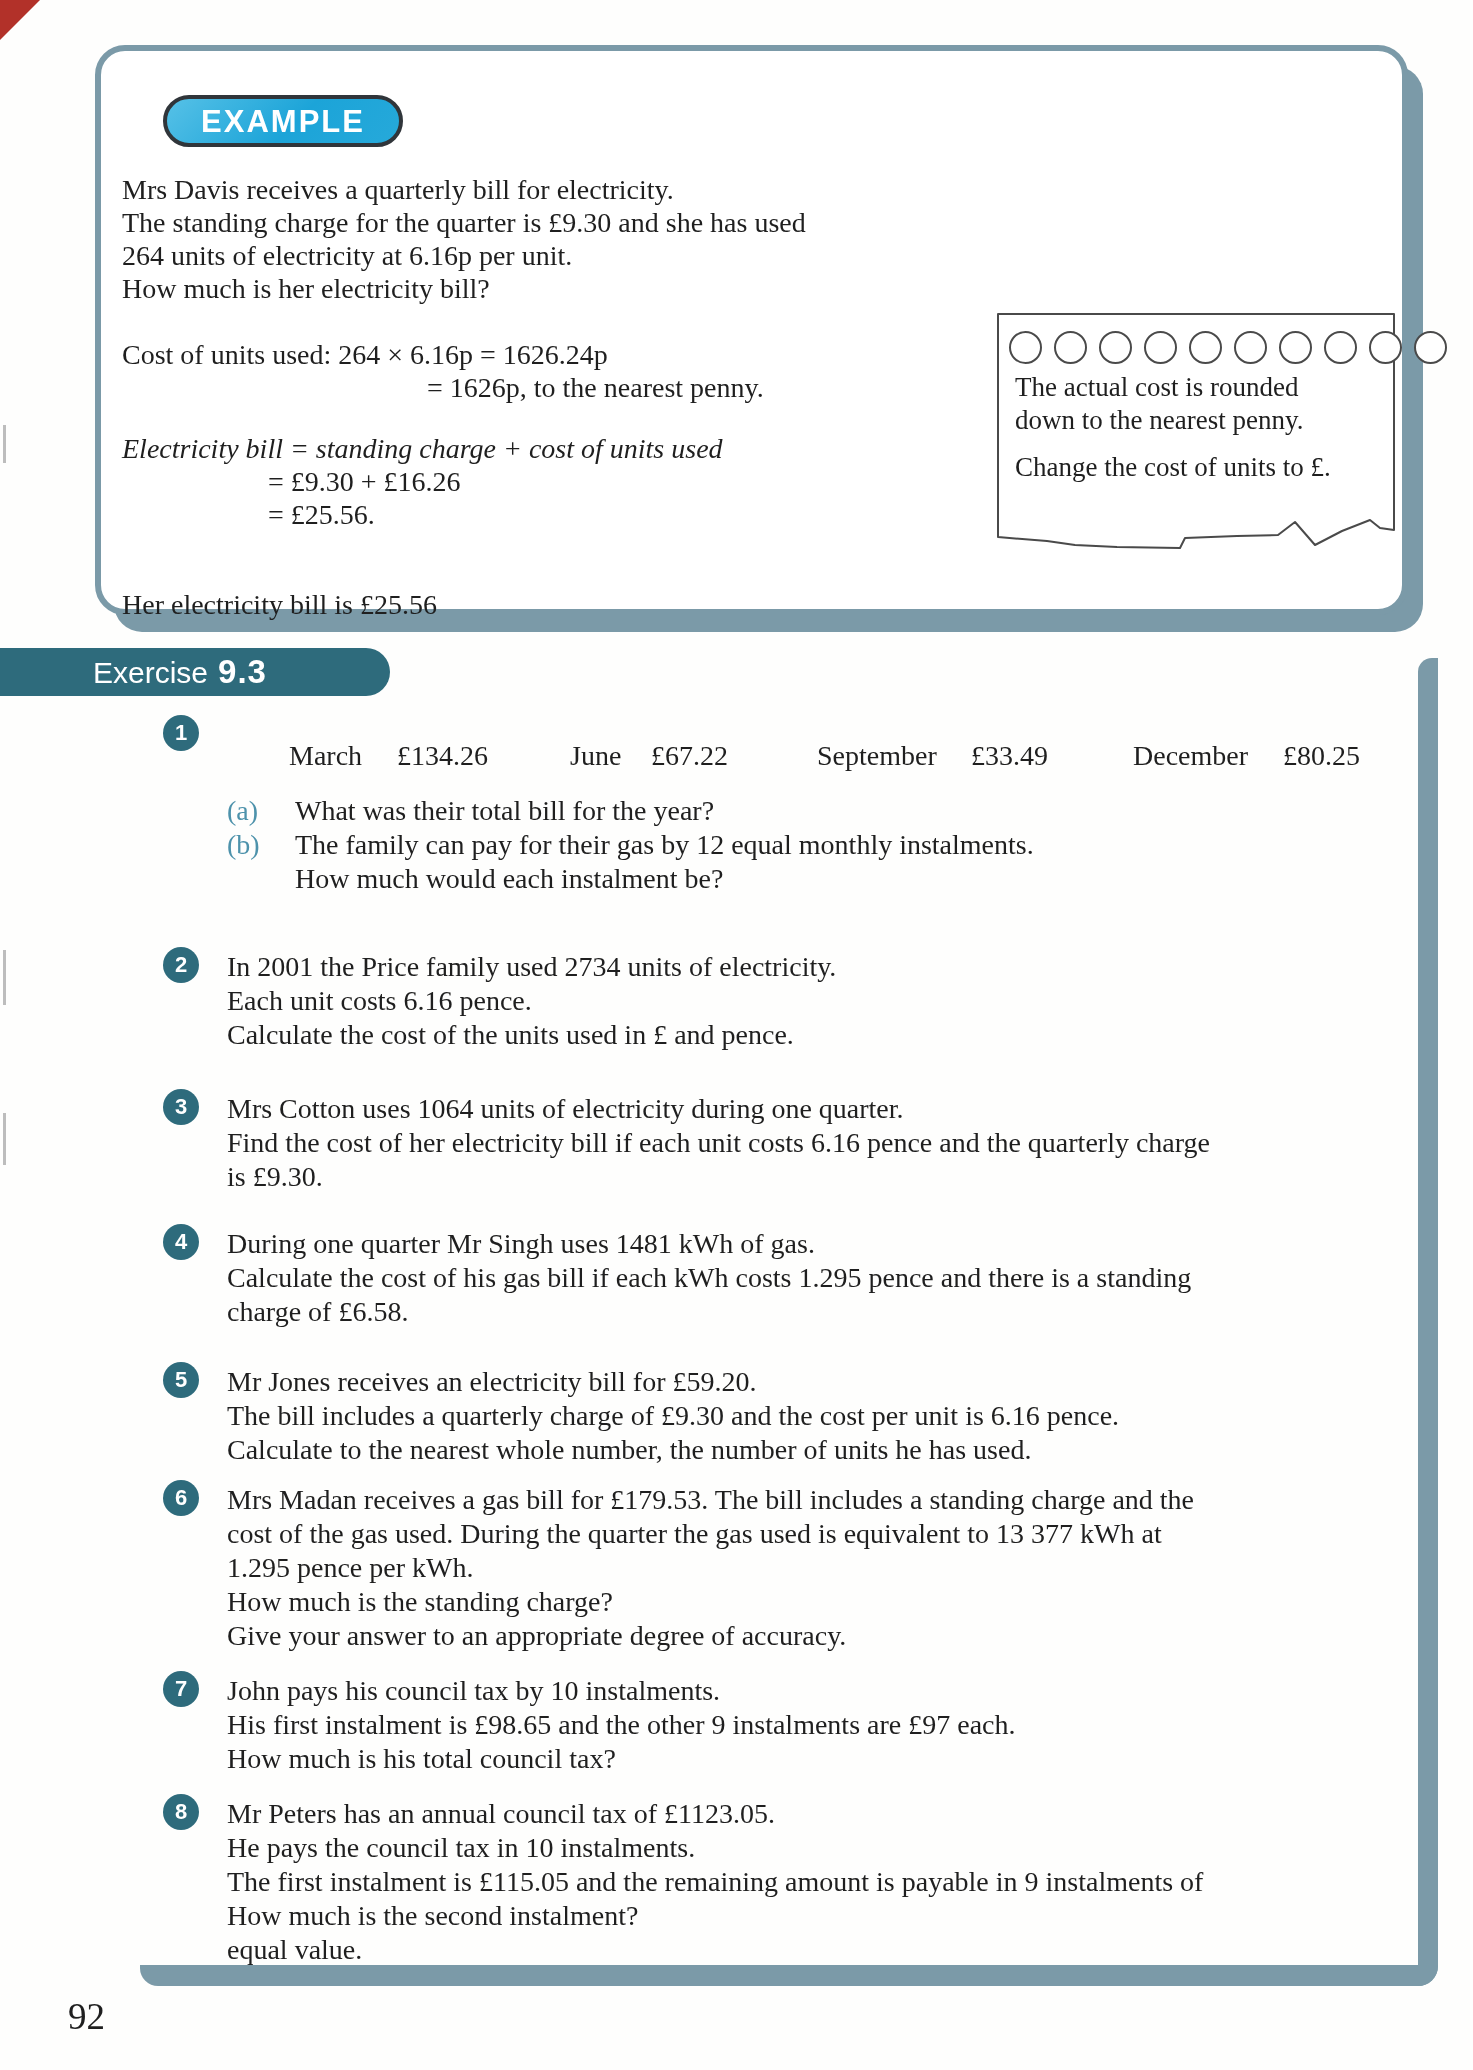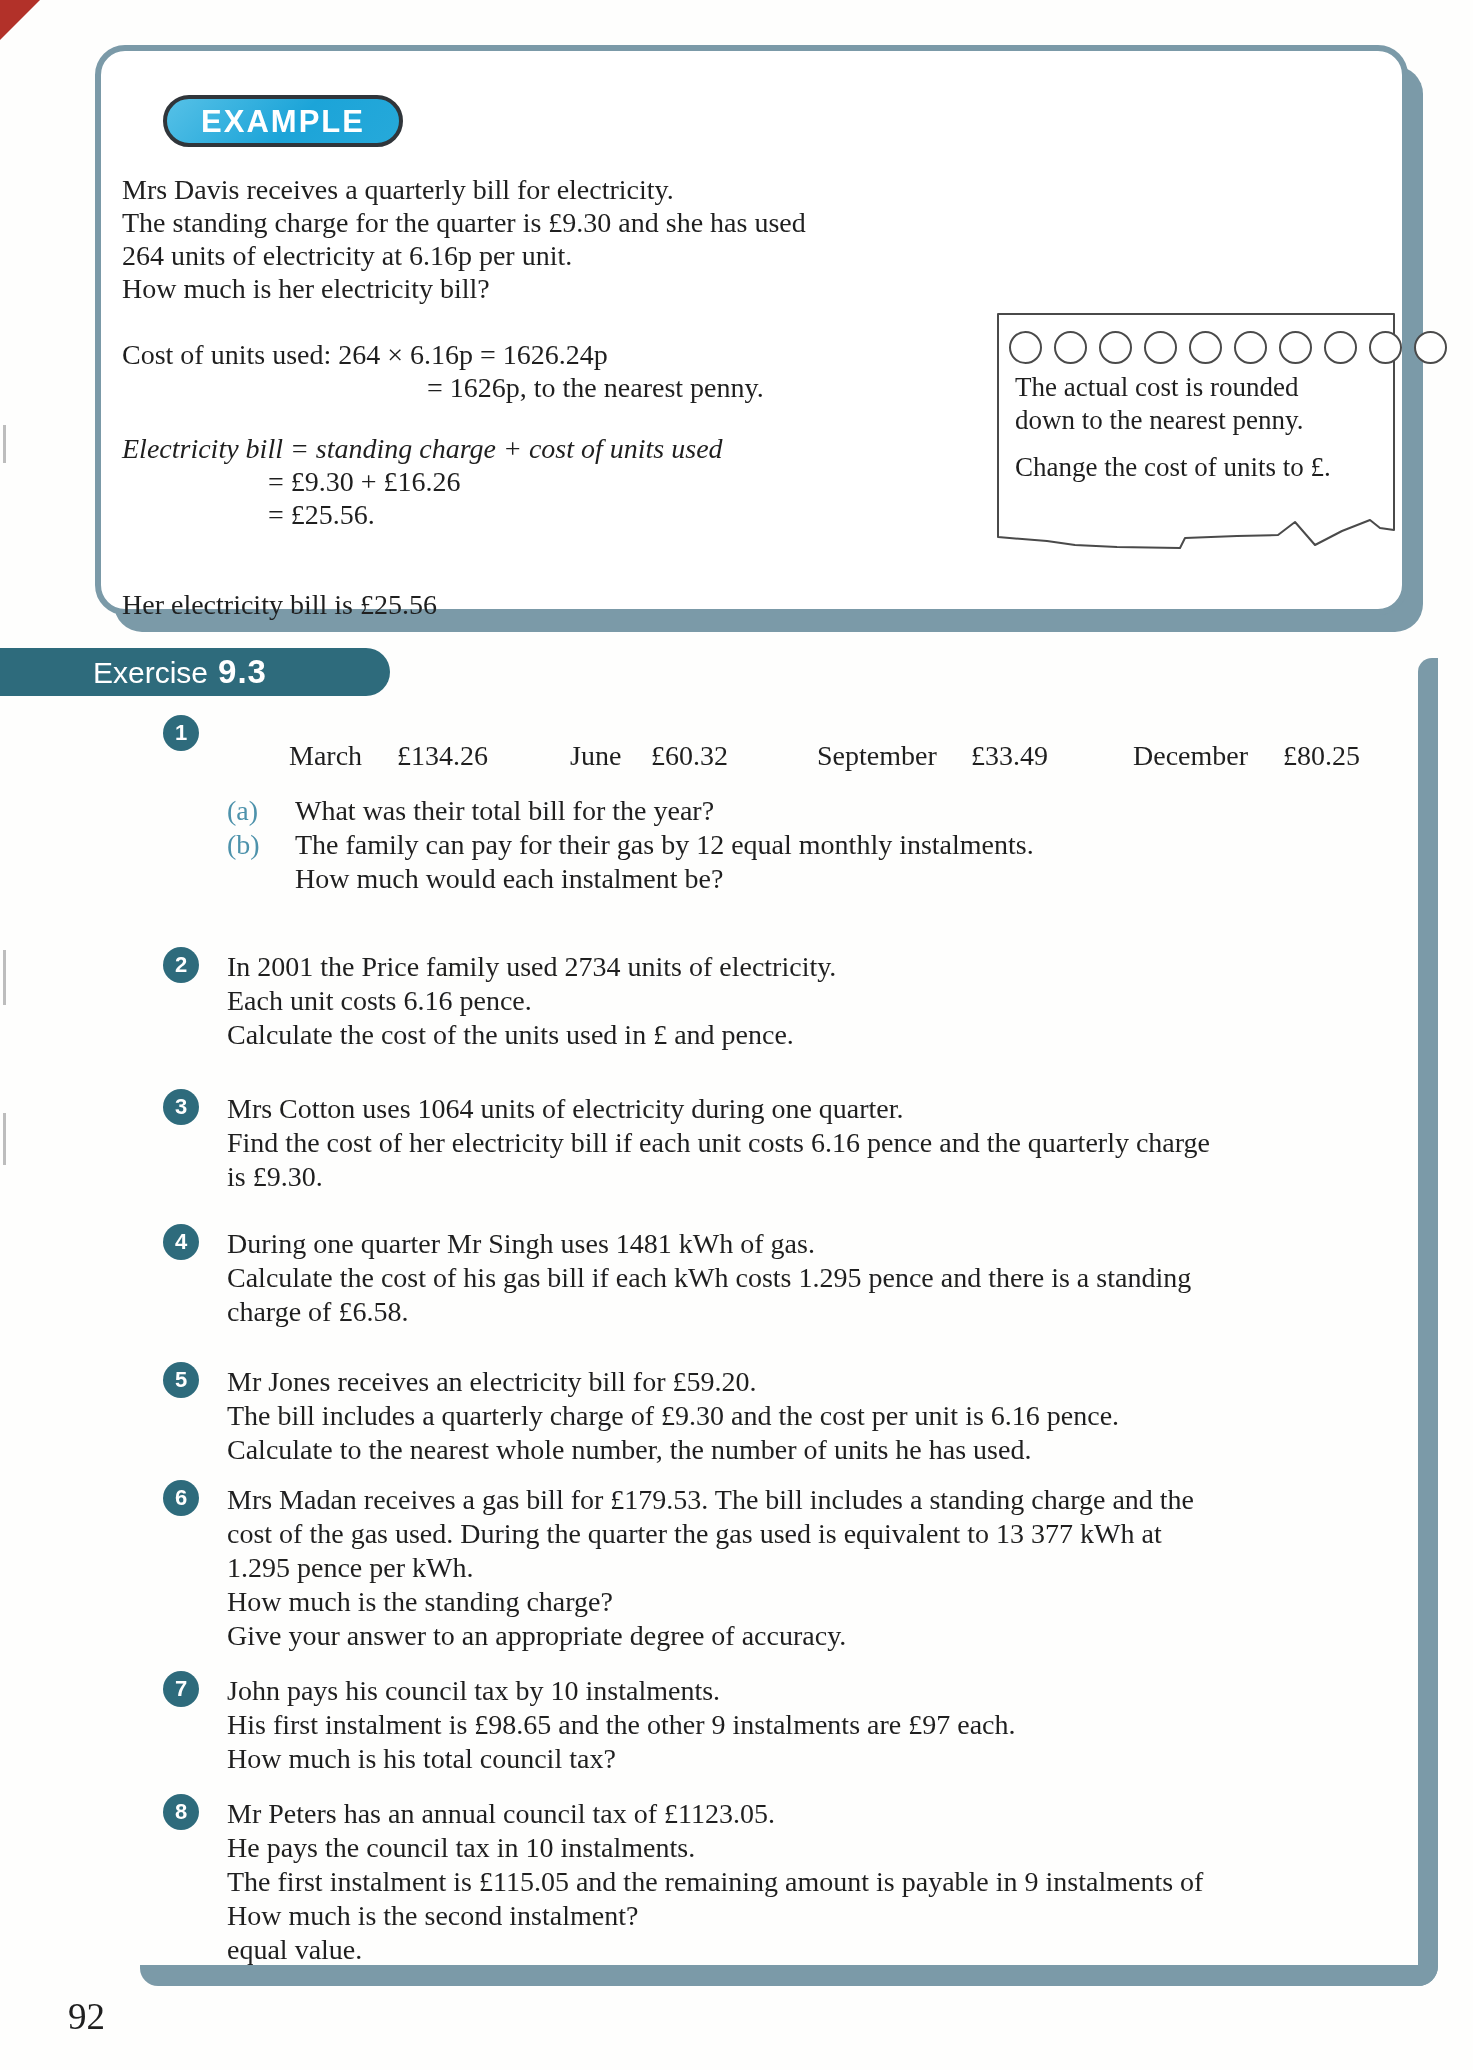--- a/index.html
+++ b/index.html
@@ -114,21 +114,21 @@
   <div class="bottom-bar"></div>
 
   <div id="questions">
       <div class="question" style="top: 718px;">
         <div class="q-badge">1</div>
         <div class="q-lines">
           <div class="q-bills">
             <span style="left: 62px;">March</span>
             <span style="left: 170px;">£134.26</span>
             <span style="left: 343px;">June</span>
-            <span style="left: 424px;">£60.32</span>
+            <span style="left: 424px;">£67.22</span>
             <span style="left: 590px;">September</span>
             <span style="left: 744px;">£33.49</span>
             <span style="left: 906px;">December</span>
             <span style="left: 1056px;">£80.25</span>
           </div>
           <div class="q-line"><span class="q-sub-label">(a)</span><span>What was their total bill for the year?</span></div>
           <div class="q-line"><span class="q-sub-label">(b)</span><span>The family can pay for their gas by 12 equal monthly instalments.</span></div>
           <div class="q-line q-cont">How much would each instalment be?</div>
         </div>
       </div>

